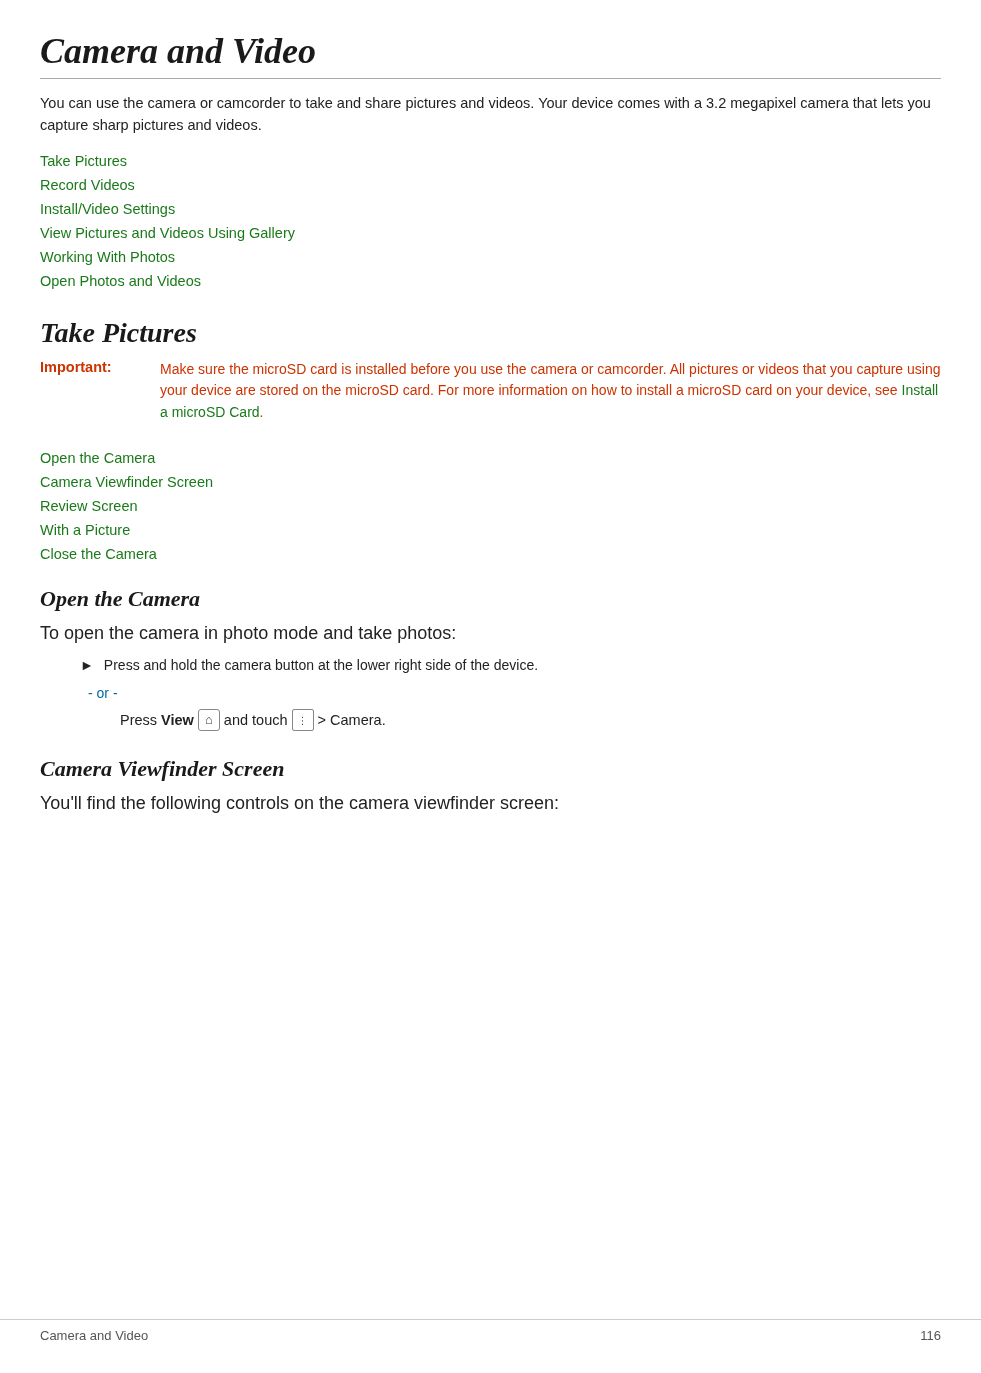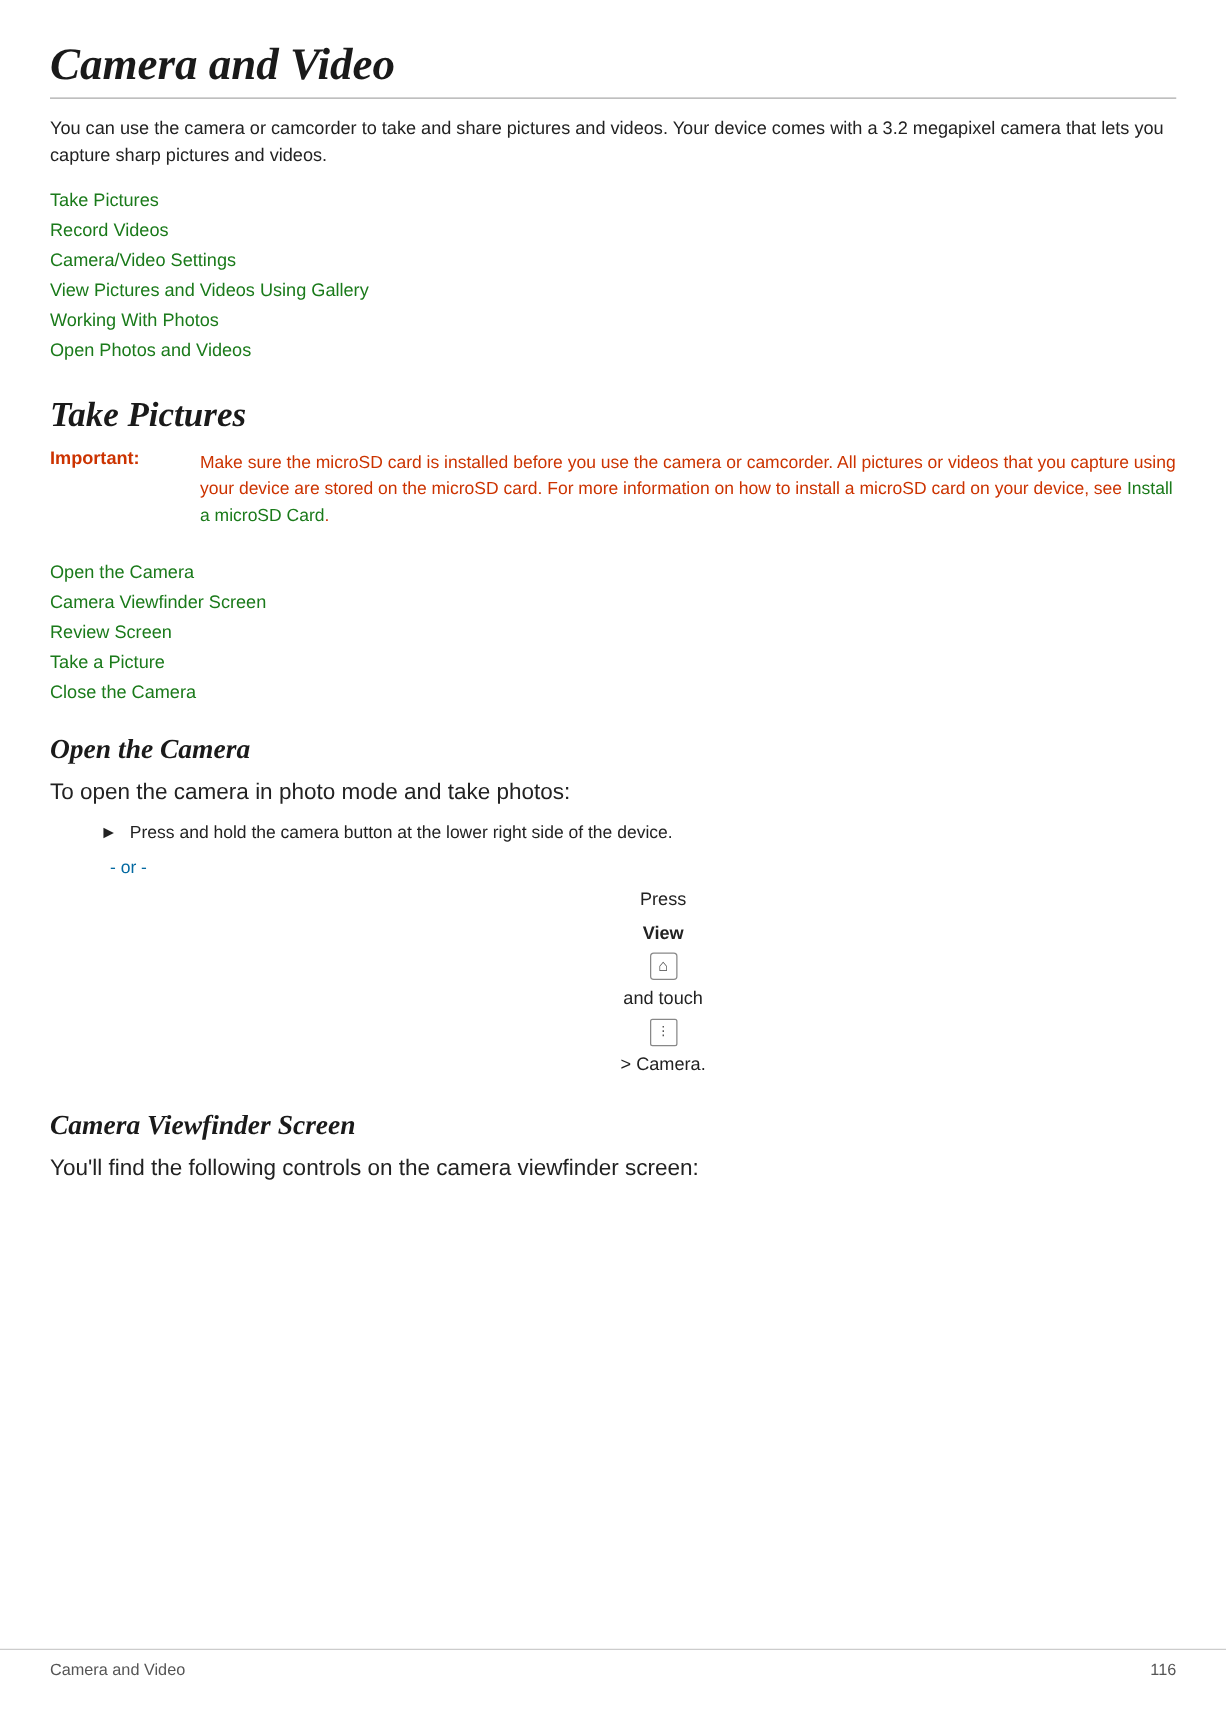--- a/index.html
+++ b/index.html
@@ -128,21 +128,20 @@
     .press-line {
       font-size: 14.5px;
       color: #222;
       margin-left: 80px;
       margin-top: 6px;
       margin-bottom: 4px;
       display: flex;
       align-items: center;
       gap: 4px;
       line-height: 1.55;
-      flex-direction: column;
     }
 
     .press-line strong {
       font-weight: bold;
     }
 
     .home-icon-box {
       display: inline-flex;
       align-items: center;
       justify-content: center;
@@ -185,38 +184,38 @@
 </head>
 <body>
 
 <h1 class="page-title">Camera and Video</h1>
 <hr class="page-title-divider">
 
 <p class="intro-text">You can use the camera or camcorder to take and share pictures and videos. Your device comes with a 3.2 megapixel camera that lets you capture sharp pictures and videos.</p>
 
 <a class="toc-link" href="#take-pictures">Take Pictures</a>
 <a class="toc-link" href="#record-videos">Record Videos</a>
-<a class="toc-link" href="#camera-video-settings">Camera/Video Settings</a>
+<a class="toc-link" href="#camera-video-settings">Install/Video Settings</a>
 <a class="toc-link" href="#view-pictures">View Pictures and Videos Using Gallery</a>
 <a class="toc-link" href="#working-with-photos">Working With Photos</a>
 <a class="toc-link" href="#share-photos">Open Photos and Videos</a>
 
 <h2 class="section-title" id="take-pictures">Take Pictures</h2>
 
 <div class="important-block">
   <span class="important-label">Important:</span>
   <span class="important-text">
     Make sure the microSD card is installed before you use the camera or camcorder. All pictures or videos that you capture using your device are stored on the microSD card. For more information on how to install a microSD card on your device, see <a href="#">Install a microSD Card</a>.
   </span>
 </div>
 
 <a class="toc-link" href="#open-the-camera">Open the Camera</a>
 <a class="toc-link" href="#camera-viewfinder-screen">Camera Viewfinder Screen</a>
 <a class="toc-link" href="#review-screen">Review Screen</a>
-<a class="toc-link" href="#take-a-picture">Take a Picture</a>
+<a class="toc-link" href="#take-a-picture">With a Picture</a>
 <a class="toc-link" href="#close-camera">Close the Camera</a>
 
 <h3 class="sub-section-title" id="open-the-camera">Open the Camera</h3>
 <p class="body-text">To open the camera in photo mode and take photos:</p>
 
 <div class="bullet-item">
   <span class="bullet-arrow">►</span>
   <span class="bullet-text">Press and hold the camera button at the lower right side of the device.</span>
 </div>
 

